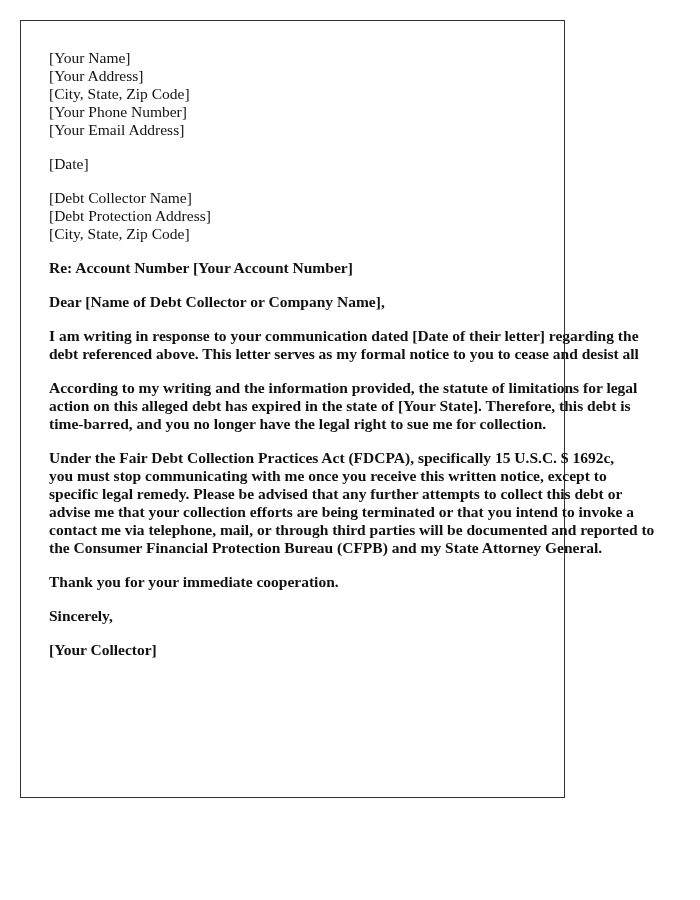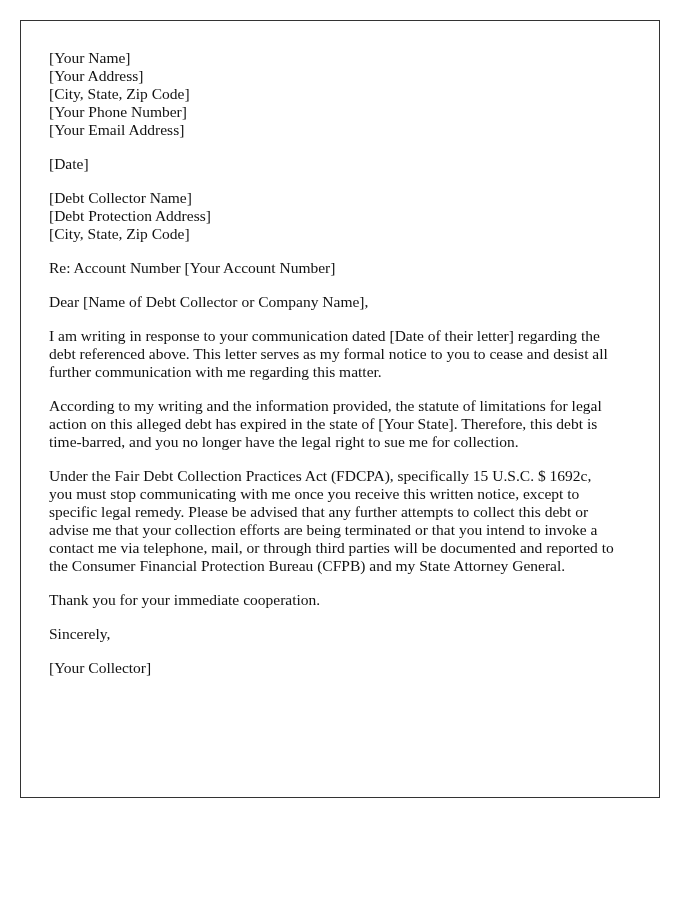--- a/index.html
+++ b/index.html
@@ -10,39 +10,40 @@
     body {
       width: 700px;
       height: 900px;
       position: relative;
       overflow: hidden;
     }
     .letter {
       position: absolute;
       left: 20px;
       top: 20px;
-      width: 640px;
+      width: 545px;
       height: 778px;
       border: 1px solid #333333;
       box-sizing: border-box;
       padding: 28px 28px 0 28px;
       font-family: "Liberation Serif", "DejaVu Serif", serif;
       font-size: 15.5px;
       line-height: 18px;
       color: #111111;
     }
     .block {
       margin: 0 0 16px 0;
     }
     .line {
       display: block;
       white-space: nowrap;
     }
     p {
       margin: 8px 0 16px 0;
+      font-weight: bold;
     }
   </style>
 </head>
 <body>
 
 <div class="letter">
 
   <div class="block">
     <span class="line">[Your Name]</span>
     <span class="line">[Your Address]</span>
@@ -61,21 +62,20 @@
     <span class="line">[City, State, Zip Code]</span>
   </div>
 
   <p>Re: Account Number [Your Account Number]</p>
 
   <p>Dear [Name of Debt Collector or Company Name],</p>
 
   <p>
     <span class="line">I am writing in response to your communication dated [Date of their letter] regarding the</span>
     <span class="line">debt referenced above. This letter serves as my formal notice to you to cease and desist all</span>
-    <span class="line">further communication with me regarding this matter.</span>
   </p>
 
   <p>
     <span class="line">According to my writing and the information provided, the statute of limitations for legal</span>
     <span class="line">action on this alleged debt has expired in the state of [Your State]. Therefore, this debt is</span>
     <span class="line">time-barred, and you no longer have the legal right to sue me for collection.</span>
   </p>
 
   <p>
     <span class="line">Under the Fair Debt Collection Practices Act (FDCPA), specifically 15 U.S.C. $ 1692c,</span>

